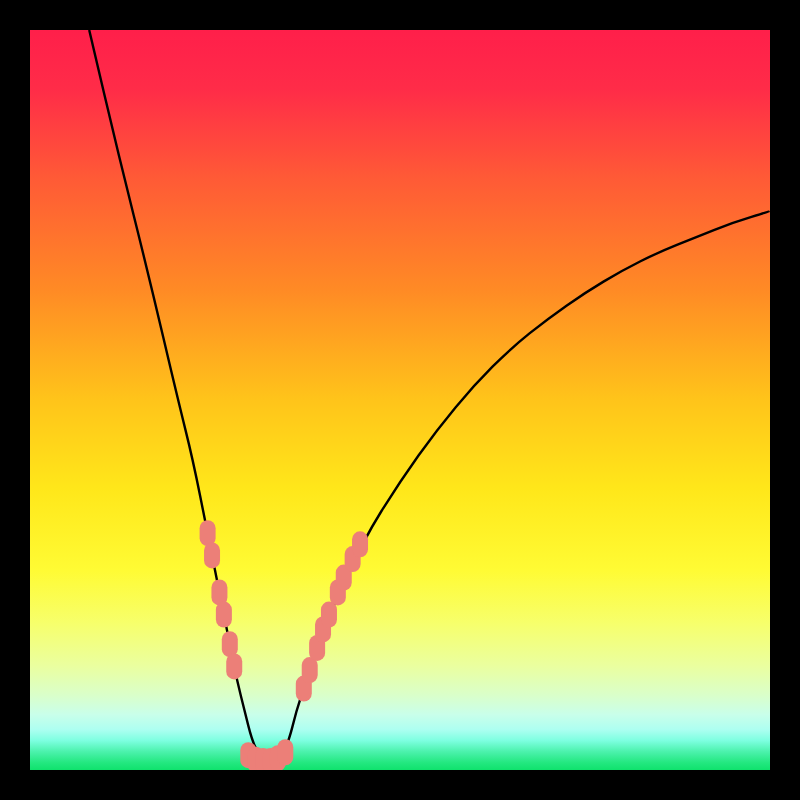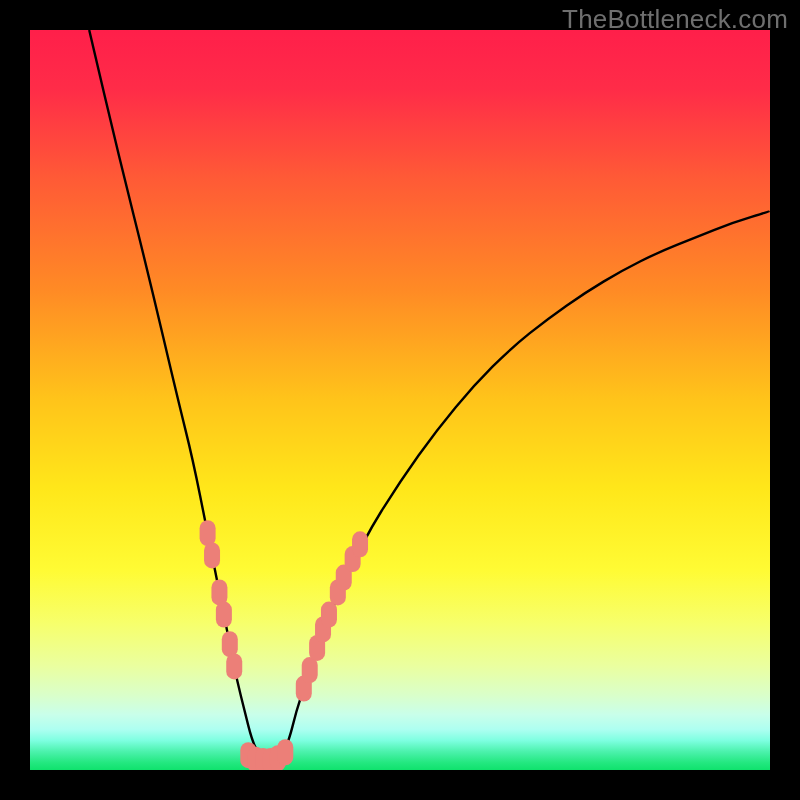--- a/index.html
+++ b/index.html
@@ -35,21 +35,20 @@
     font-size: 26px;
     font-weight: 400;
     letter-spacing: 0.2px;
   }
   svg { display: block; }
 </style>
 </head>
 <body>
 
 <div class="frame">
-  <div class="watermark">TheBottleneck.com</div>
   <div class="plot">
     <svg id="chart-svg" width="740" height="740" viewBox="0 0 740 740">
       <defs>
         <linearGradient id="bg-grad" x1="0" y1="0" x2="0" y2="1">
             <stop offset="0%" stop-color="#ff1f4a"></stop>
             <stop offset="8%" stop-color="#ff2c48"></stop>
             <stop offset="20%" stop-color="#ff5a36"></stop>
             <stop offset="35%" stop-color="#ff8a25"></stop>
             <stop offset="50%" stop-color="#ffc41a"></stop>
             <stop offset="62%" stop-color="#ffe71a"></stop>

